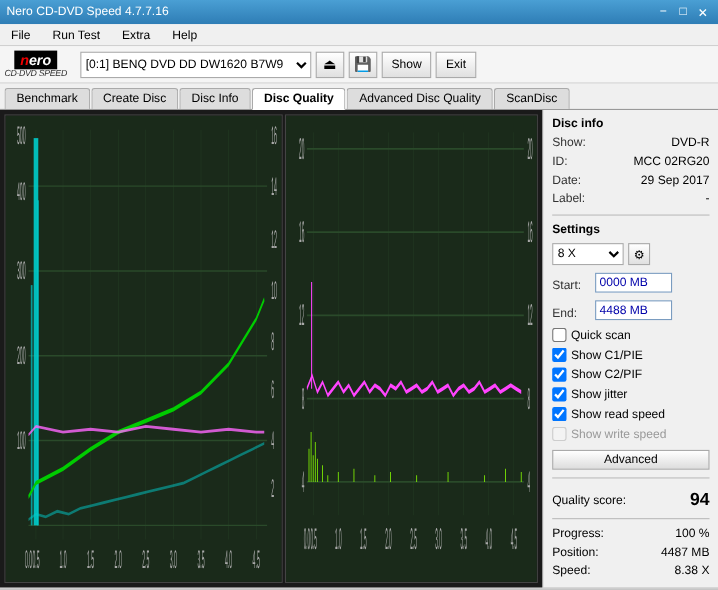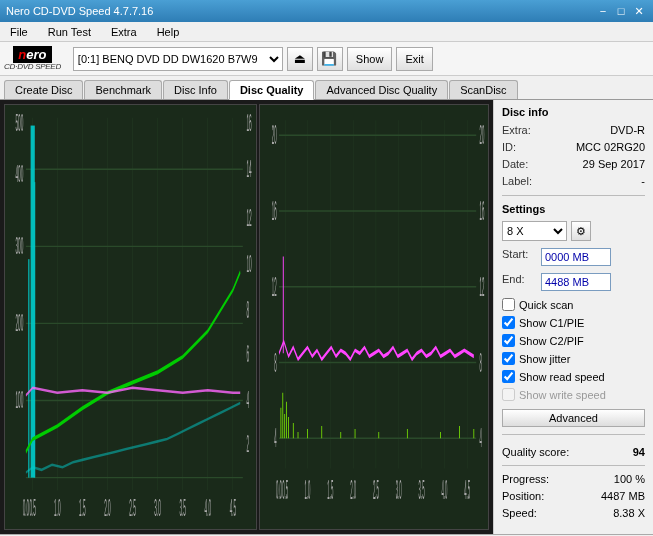--- a/index.html
+++ b/index.html
@@ -41,34 +41,34 @@
     .info-row { display: flex; justify-content: space-between; margin-bottom: 1px; }
     .info-label { color: #333; }
     .info-value { color: #000; font-weight: normal; }
     
     .section-divider { border-top: 1px solid #bbb; margin: 3px 0; }
     
     .settings-row { display: flex; align-items: center; gap: 4px; margin-bottom: 3px; }
     .speed-select { width: 65px; height: 20px; font-size: 11px; border: 1px solid #aaa; background: white; }
     .icon-btn { width: 20px; height: 20px; border: 1px solid #aaa; background: linear-gradient(to bottom, #fff, #e0e0e0); cursor: pointer; display: flex; align-items: center; justify-content: center; font-size: 11px; }
     
-    .mb-input-row { display: flex; align-items: flex-start; gap: 4px; margin-bottom: 3px; }
+    .mb-input-row { display: flex; align-items: flex-end; gap: 4px; margin-bottom: 3px; }
     .mb-label { color: #333; width: 35px; }
     .mb-input { width: 70px; height: 18px; border: 1px solid #7a9cc0; background: white; font-size: 11px; padding: 0 3px; color: #00a; }
     
     .checkbox-row { display: flex; align-items: center; gap: 4px; margin-bottom: 1px; }
     .checkbox-row input { margin: 0; }
     .checkbox-label { font-size: 11px; }
     .checkbox-label.disabled { color: #999; }
     
     .advanced-btn { background: linear-gradient(to bottom, #fff, #ddd); border: 1px solid #aaa; padding: 2px 25px; cursor: pointer; font-size: 11px; margin-top: 3px; width: 100%; }
     
     .quality-score-row { display: flex; justify-content: space-between; align-items: center; margin-top: 4px; }
     .quality-label { font-size: 11px; }
-    .quality-value { font-size: 11px; font-weight: bold; }
+    .quality-value { font-size: 16px; font-weight: bold; }
     .progress-item { display: flex; justify-content: space-between; margin-bottom: 1px; align-items: center; }
 
     
     .chart-svg { width: 100%; height: 100%; }
 
     
     #bottom-stats { background: #f0f0f0; border-top: 1px solid #aaa; display: flex; padding: 4px 6px; gap: 0; font-size: 11px; height: 64px; }
   </style>
 </head>
 <body>
@@ -101,22 +101,22 @@
   <select class="drive-select">
     <option>[0:1]  BENQ DVD DD DW1620 B7W9</option>
   </select>
   <button class="toolbar-icon-btn" title="Eject">⏏</button>
   <button class="toolbar-icon-btn" title="Save">💾</button>
   <button class="toolbar-btn">Show</button>
   <button class="toolbar-btn">Exit</button>
 </div>
 
 <div id="tabs">
+  <div class="tab">Benchmark</div>
   <div class="tab">Create Disc</div>
-  <div class="tab">Benchmark</div>
   <div class="tab">Disc Info</div>
   <div class="tab active">Disc Quality</div>
   <div class="tab">Advanced Disc Quality</div>
   <div class="tab">ScanDisc</div>
 </div>
 
 <div id="main">
 
   <div id="chart-area">
 
@@ -246,21 +246,21 @@
       </svg>
     </div>
 
   </div>
 
   <div id="info-panel">
 
     <div class="info-section-title">Disc info</div>
 
     <div class="info-row">
-      <span class="info-label">Extra:</span>
+      <span class="info-label">Show:</span>
       <span class="info-value">DVD-R</span>
     </div>
     <div class="info-row">
       <span class="info-label">ID:</span>
       <span class="info-value">MCC 02RG20</span>
     </div>
     <div class="info-row">
       <span class="info-label">Date:</span>
       <span class="info-value">29 Sep 2017</span>
     </div>

